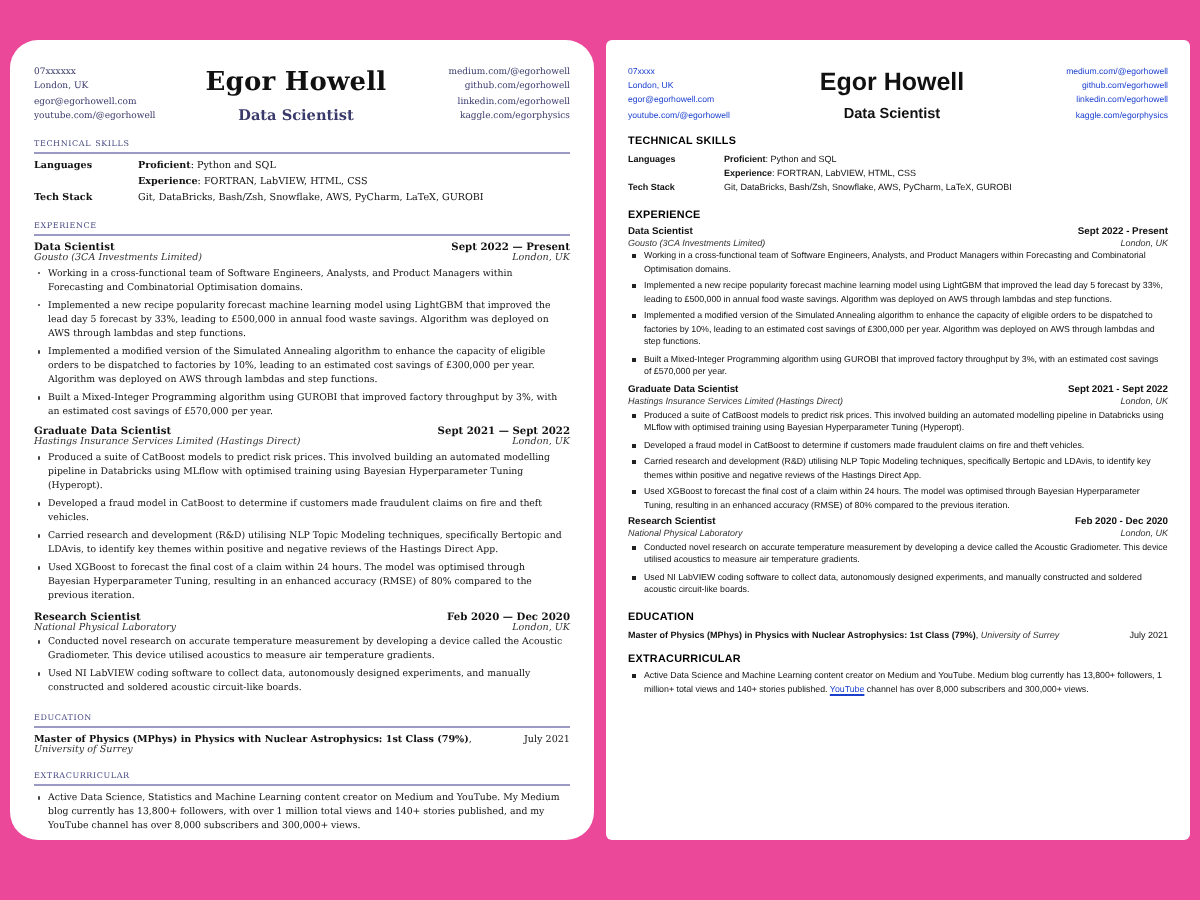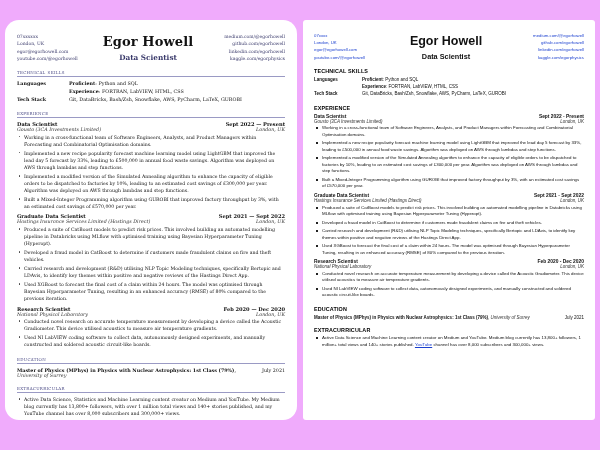--- a/index.html
+++ b/index.html
@@ -6,21 +6,21 @@
   html, body {
     margin: 0; padding: 0;
     width: 600px; height: 450px;
     background: #000000;
     overflow: hidden;
     font-family: "Liberation Sans", sans-serif;
   }
   .stage {
     position: relative;
     width: 600px; height: 450px;
-    background: #f0abfc;
+    background: #ec4899;
     display: flex;
     gap: 6px;
     padding: 20px 5px 30px 5px;
   }
   .page {
     background: #ffffff;
     width: 293px;
     height: 400px;
     overflow: hidden;
     position: relative;

